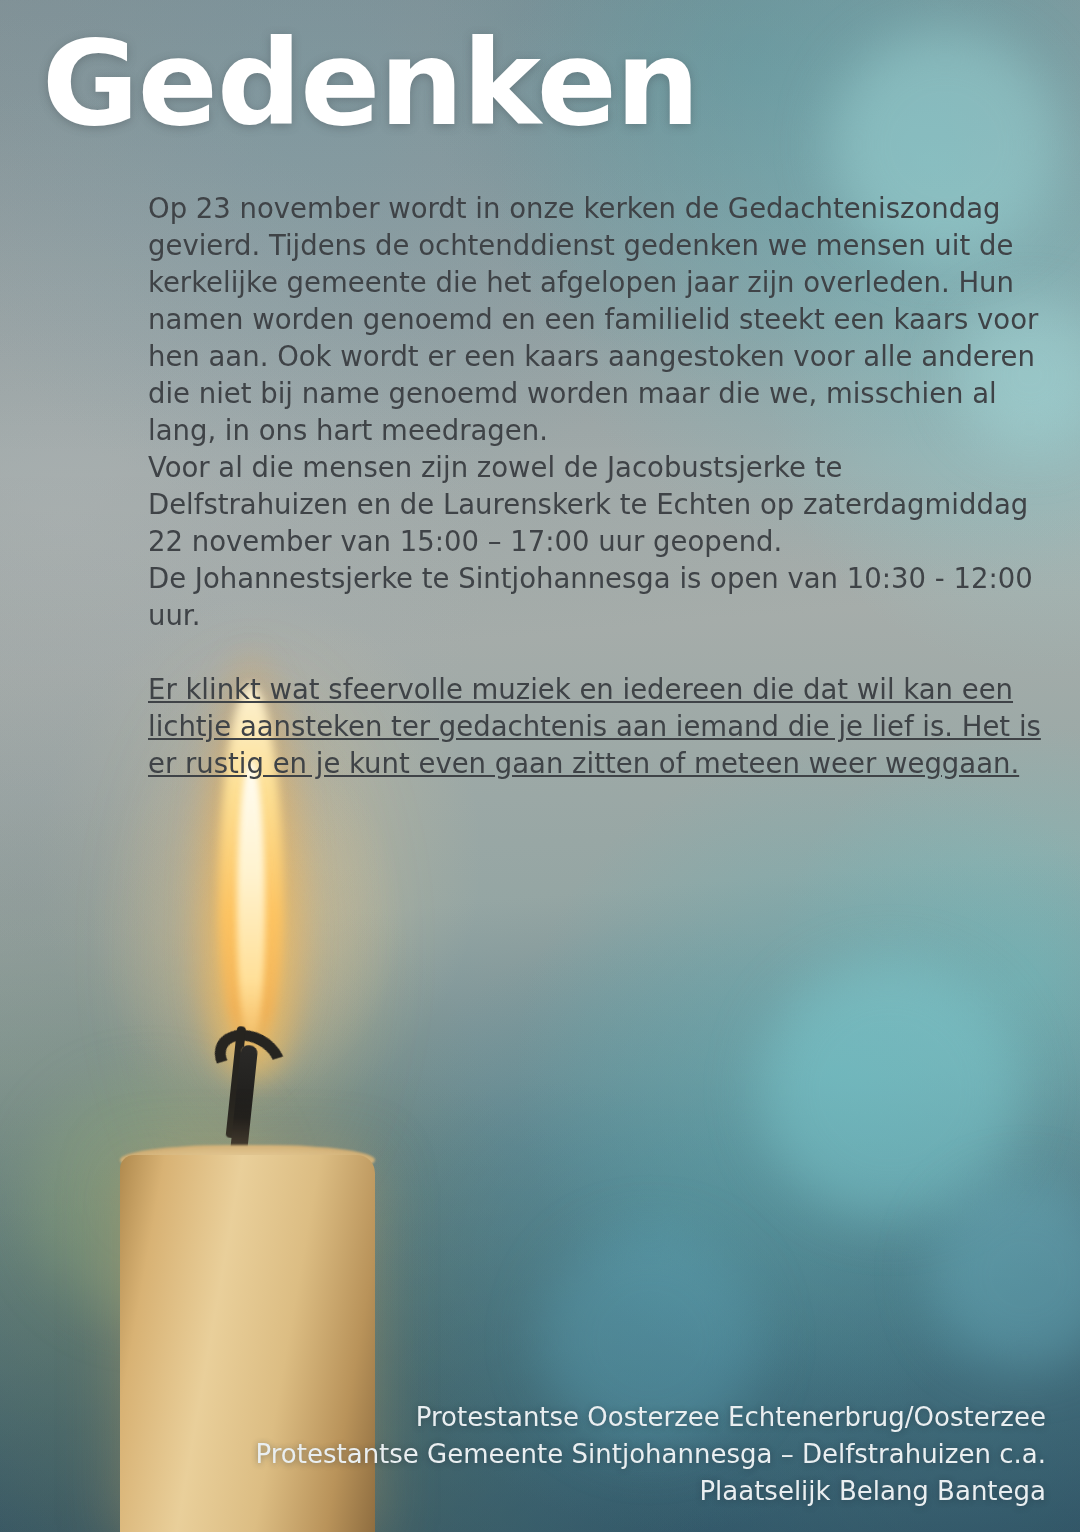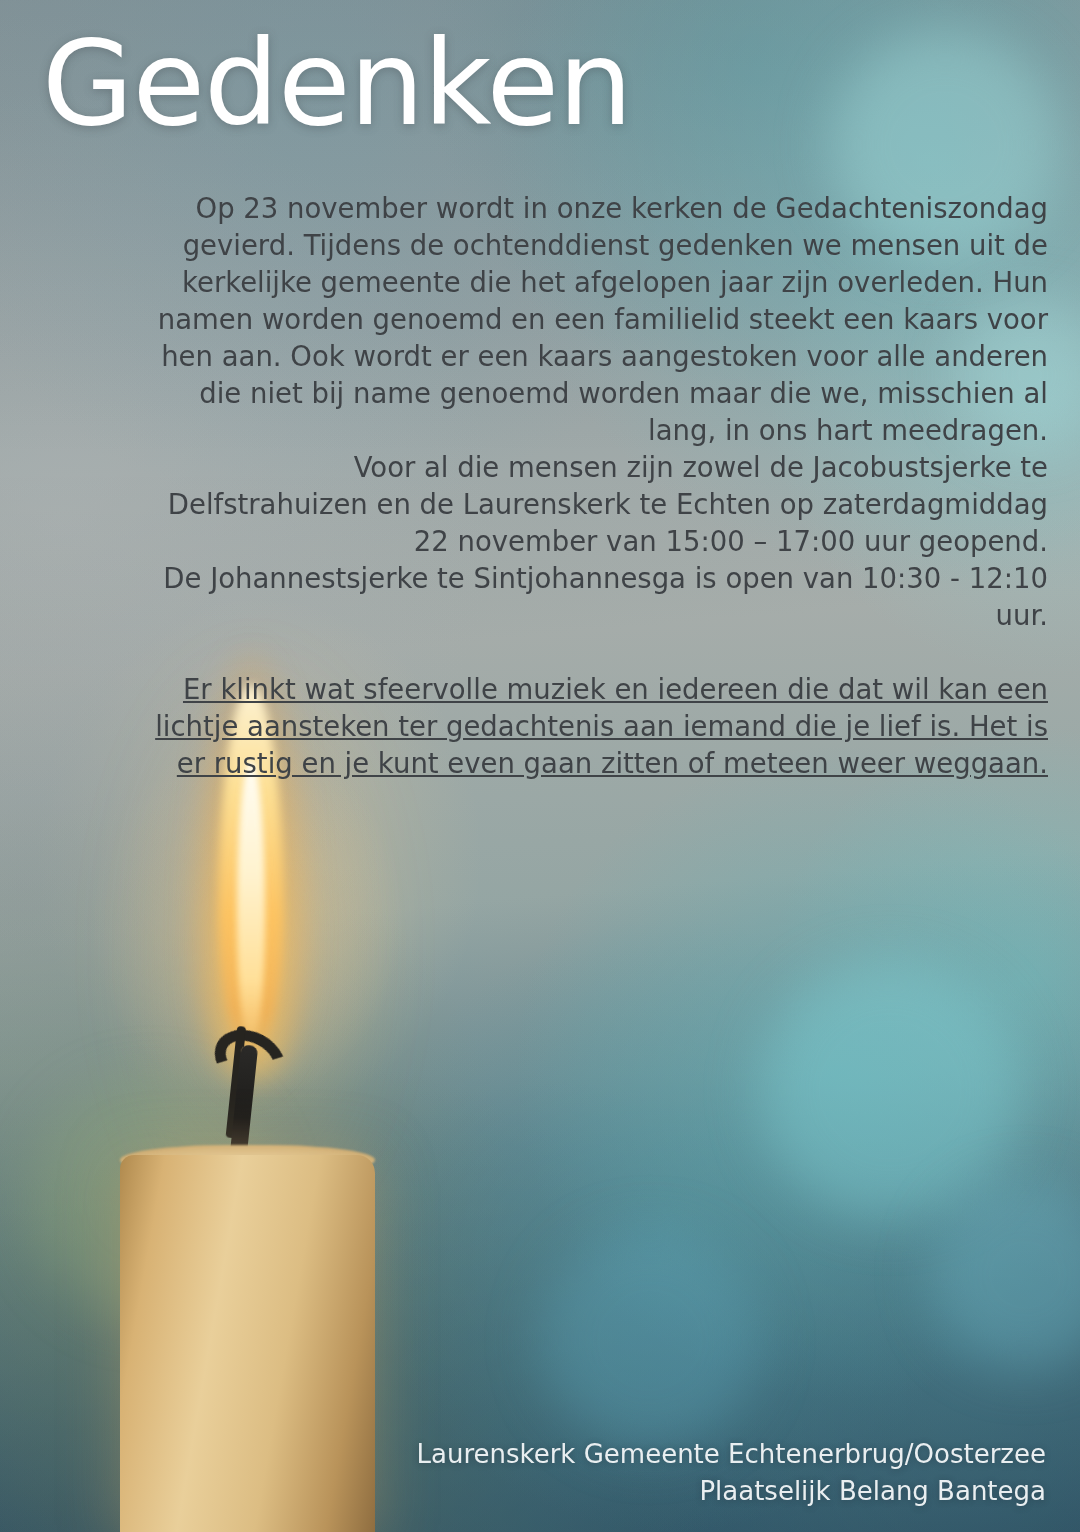--- a/index.html
+++ b/index.html
@@ -150,38 +150,37 @@
   }
 
   
   .title {
     position: absolute;
     left: 42px;
     top: 24px;
     font-size: 118px;
     line-height: 1.0;
     color: #ffffff;
-    font-weight: 400;
+    font-weight: 700;
     letter-spacing: -1px;
     text-shadow: 0 2px 10px rgba(60,70,75,0.35);
     font-family: "DejaVu Sans", sans-serif;
   }
   .body-text {
     position: absolute;
     left: 148px;
     top: 190px;
     width: 900px;
     color: #3f4347;
     font-size: 27.5px;
     line-height: 37px;
     font-family: "DejaVu Sans", sans-serif;
   }
   .body-text p {
     margin: 0;
-    text-align: right;
   }
   .body-text p.spacer-before {
     margin-top: 37px;
     text-decoration: underline;
   }
   .credits {
     position: absolute;
     right: 34px;
     bottom: 22px;
     text-align: right;
@@ -217,22 +216,23 @@
     <div class="wick"></div>
     <div class="candle-top"></div>
     <div class="candle-body"></div>
   </div>
 
   <div class="title">Gedenken</div>
 
   <div class="body-text">
     <p>Op 23 november wordt in onze kerken de Gedachteniszondag gevierd. Tijdens de ochtenddienst gedenken we mensen uit de kerkelijke gemeente die het afgelopen jaar zijn overleden. Hun namen worden genoemd en een familielid steekt een kaars voor hen aan. Ook wordt er een kaars aangestoken voor alle anderen die niet bij name genoemd worden maar die we, misschien al lang, in ons hart meedragen.</p>
     <p>Voor al die mensen zijn zowel de Jacobustsjerke te Delfstrahuizen en de Laurenskerk te Echten op zaterdagmiddag 22 november van 15:00 – 17:00 uur geopend.</p>
-    <p>De Johannestsjerke te Sintjohannesga is open van 10:30 - 12:10 uur.</p>
+    <p>De Johannestsjerke te Sintjohannesga is open van 10:30 - 12:00 uur.</p>
     <p class="spacer-before">Er klinkt wat sfeervolle muziek en iedereen die dat wil kan een lichtje aansteken ter gedachtenis aan iemand die je lief is. Het is er rustig en je kunt even gaan zitten of meteen weer weggaan.</p>
   </div>
 
   <div class="credits">
-    <div>Laurenskerk Gemeente Echtenerbrug/Oosterzee</div>
+    <div>Protestantse Oosterzee Echtenerbrug/Oosterzee</div>
+    <div>Protestantse Gemeente Sintjohannesga – Delfstrahuizen c.a.</div>
     <div>Plaatselijk Belang Bantega</div>
   </div>
 
 </div>
 
 </body></html>

